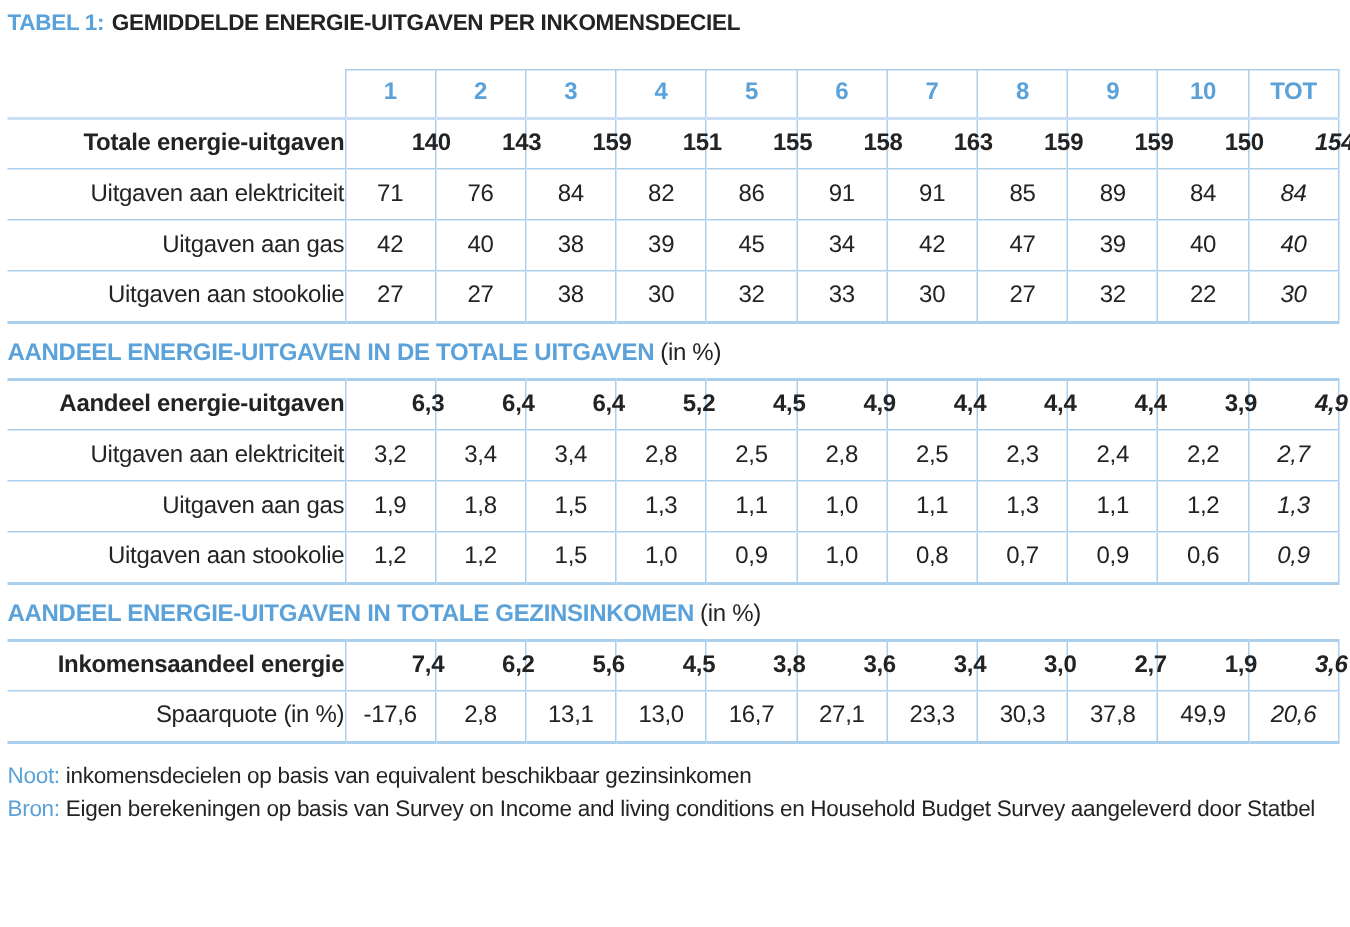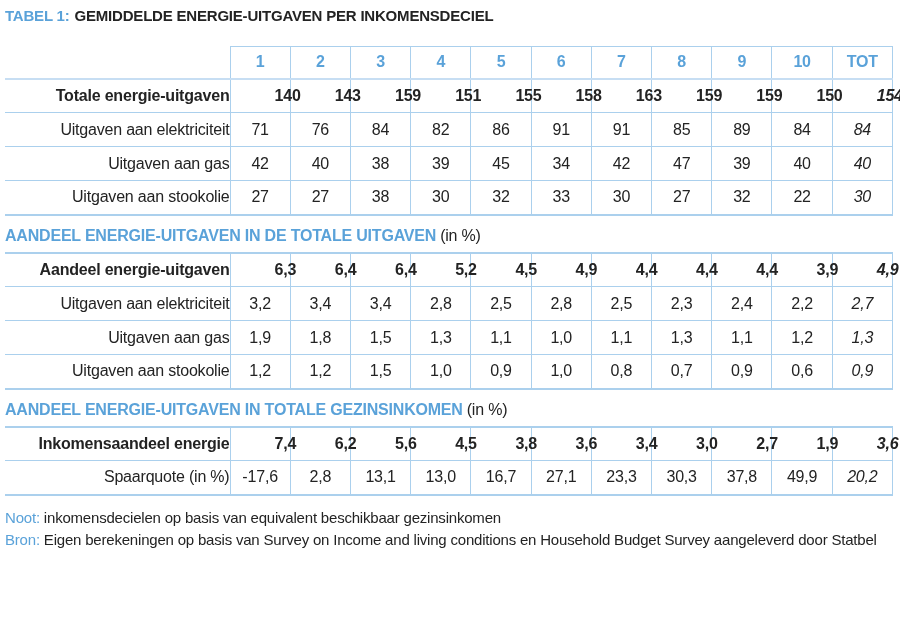--- a/index.html
+++ b/index.html
@@ -235,21 +235,21 @@
           <td class="value">-17,6</td>
           <td class="value">2,8</td>
           <td class="value">13,1</td>
           <td class="value">13,0</td>
           <td class="value">16,7</td>
           <td class="value">27,1</td>
           <td class="value">23,3</td>
           <td class="value">30,3</td>
           <td class="value">37,8</td>
           <td class="value">49,9</td>
-          <td class="value">20,2</td>
+          <td class="value">20,6</td>
         </tr>
       </tbody>
   </table>
 
   <div class="notes">
     <p>
       <span class="blue">Noot:</span><span>inkomensdecielen op basis van equivalent beschikbaar gezinsinkomen</span>
     </p>
     <p>
       <span class="blue">Bron:</span><span>Eigen berekeningen op basis van Survey on Income and living conditions en Household Budget Survey aangeleverd door Statbel</span>

